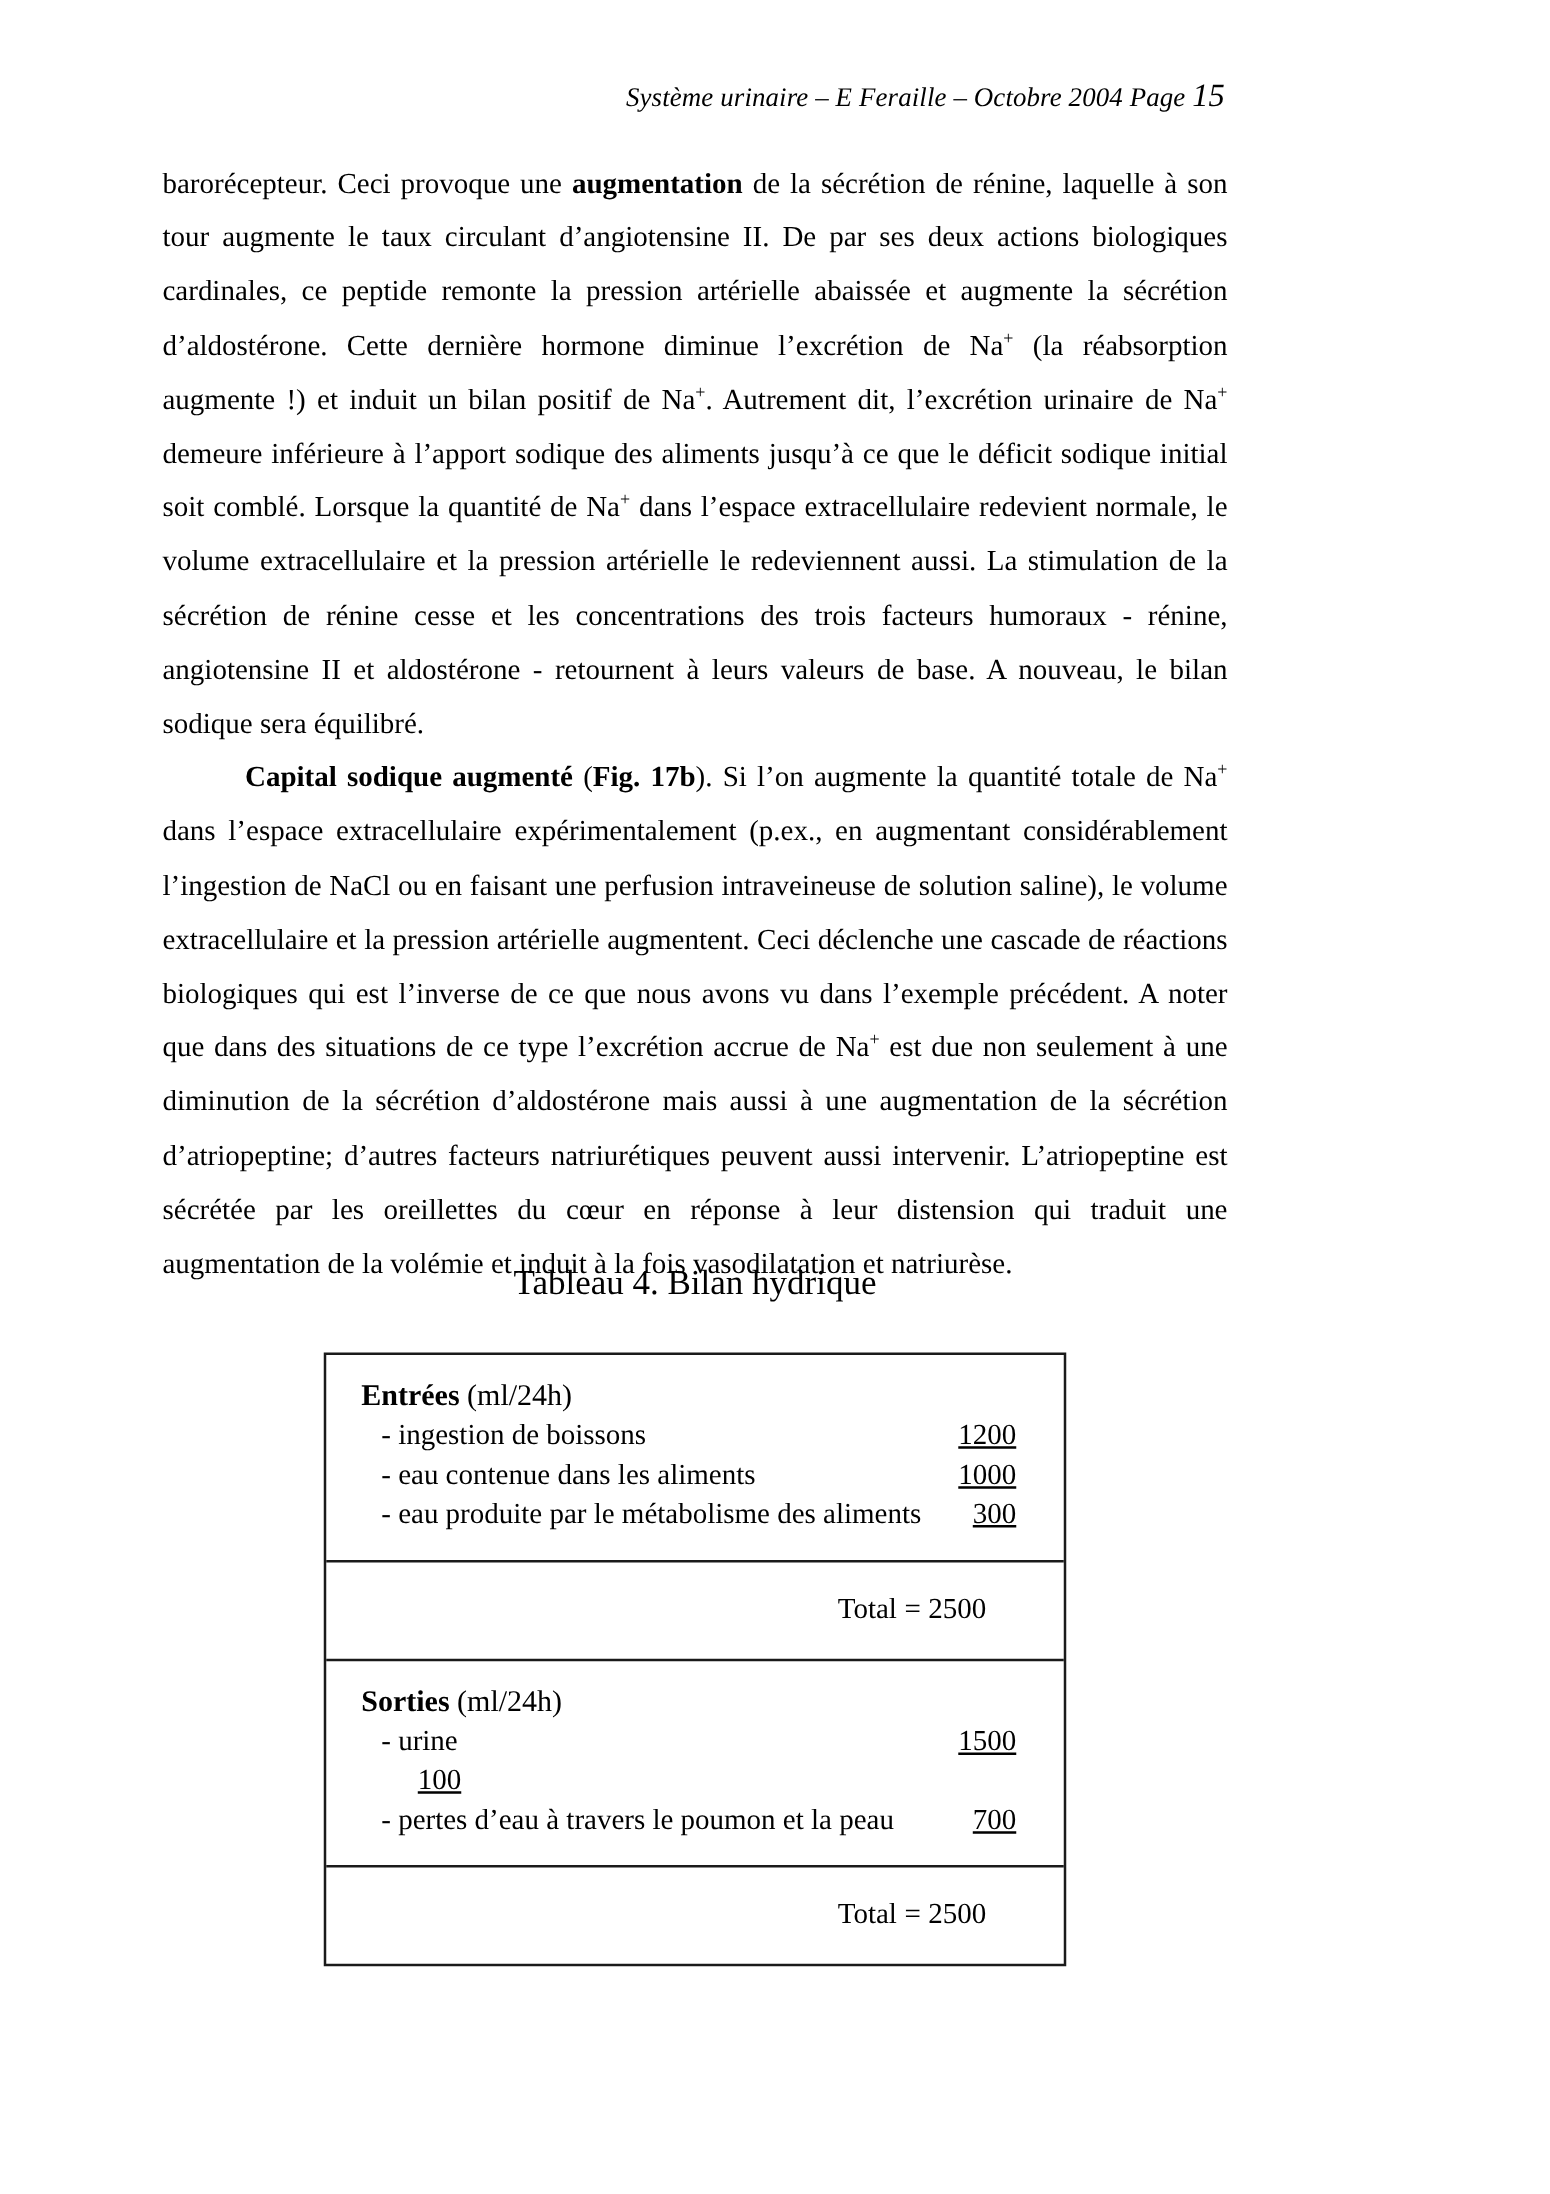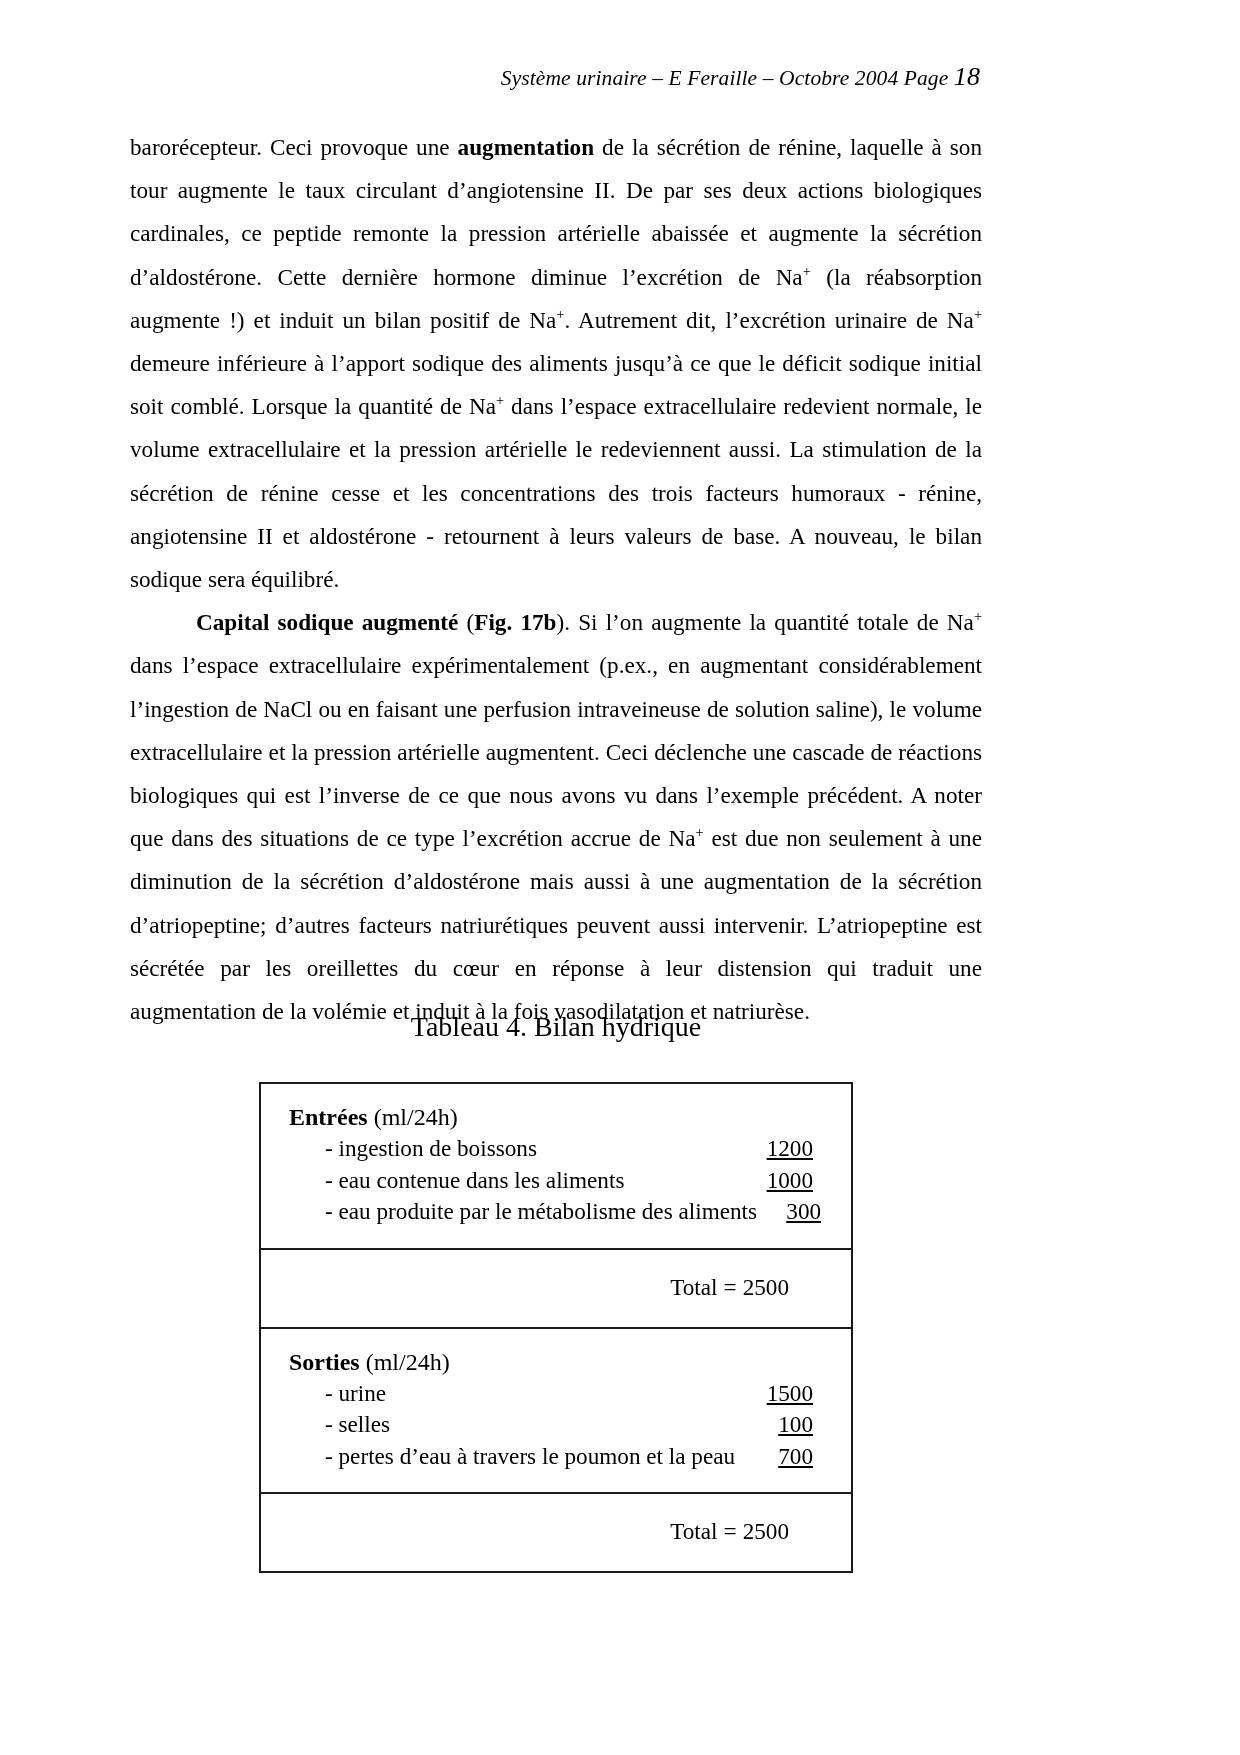--- a/index.html
+++ b/index.html
@@ -113,21 +113,21 @@
     white-space: nowrap;
   }
   .sect-head .lbl { font-weight: bold; }
   .sect-head .unit { font-weight: normal; }
 
   .row {
     display: flex;
     align-items: baseline;
     font-size: 23.2px;
     line-height: 31.5px;
-    padding-left: 64px;
+    padding-left: 44px;
     padding-right: 38px;
     white-space: nowrap;
   }
   .row .rlabel {
     flex: 1 1 auto;
   }
   .row .rvalue {
     flex: 0 0 auto;
     text-align: right;
     min-width: 64px;
@@ -141,21 +141,21 @@
     white-space: nowrap;
   }
   .total-line .eq { padding: 0 6px; }
 </style>
 </head>
 <body>
 
 <div class="page">
 
   <div class="header">
-    <span>Système urinaire – E Feraille – Octobre 2004  Page </span><span class="pagenum">18</span>
+    <span>Système urinaire – E Feraille – Octobre 2004  Page </span><span class="pagenum">15</span>
   </div>
 
   <div class="content">
 
     <p class="para"><span>barorécepteur. Ceci provoque une </span><b>augmentation</b><span> de la sécrétion de rénine, laquelle à son tour augmente le taux circulant d’angiotensine II. De par ses deux actions biologiques cardinales, ce peptide remonte la pression artérielle abaissée et augmente la sécrétion d’aldostérone. Cette dernière hormone diminue l’excrétion de Na</span><sup>+</sup><span> (la réabsorption augmente !) et induit un bilan positif de Na</span><sup>+</sup><span>. Autrement dit, l’excrétion urinaire de Na</span><sup>+</sup><span> demeure inférieure à l’apport sodique des aliments jusqu’à ce que le déficit sodique initial soit comblé. Lorsque la quantité de Na</span><sup>+</sup><span> dans l’espace extracellulaire redevient normale, le volume extracellulaire et la pression artérielle le redeviennent aussi. La stimulation de la sécrétion de rénine cesse et les concentrations des trois facteurs humoraux - rénine, angiotensine II et aldostérone - retournent à leurs valeurs de base. A nouveau, le bilan sodique sera équilibré.</span></p>
 
     <p class="para"><span class="indent"></span><b>Capital sodique augmenté</b><span> (</span><b>Fig. 17b</b><span>). Si l’on augmente la quantité totale de Na</span><sup>+</sup><span> dans l’espace extracellulaire expérimentalement (p.ex., en augmentant considérablement l’ingestion de NaCl ou en faisant une perfusion intraveineuse de solution saline), le volume extracellulaire et la pression artérielle augmentent. Ceci déclenche une cascade de réactions biologiques qui est l’inverse de ce que nous avons vu dans l’exemple précédent. A noter que dans des situations de ce type l’excrétion accrue de Na</span><sup>+</sup><span> est due non seulement à une diminution de la sécrétion d’aldostérone mais aussi à une augmentation de la sécrétion d’atriopeptine; d’autres facteurs natriurétiques peuvent aussi intervenir. L’atriopeptine est sécrétée par les oreillettes du cœur en réponse à leur distension qui traduit une augmentation de la volémie et induit à la fois vasodilatation et natriurèse.</span></p>
 
   </div>
 
@@ -185,21 +185,20 @@
     </div>
 
     <div class="tsection sect-items">
       <div class="sect-head"><span class="lbl">Sorties</span><span class="unit"> (ml/24h)</span></div>
 
       <div class="row">
         <span class="rlabel">- urine</span>
         <span class="rvalue">1500</span>
       </div>
       <div class="row">
-        <span class="rlabel">- selles</span>
         <span class="rvalue">100</span>
       </div>
       <div class="row">
         <span class="rlabel">- pertes d’eau à travers le poumon et la peau</span>
         <span class="rvalue">700</span>
       </div>
     </div>
 
     <div class="tsection sect-total">
       <div class="total-line"><span>Total</span><span class="eq">=</span><span>2500</span></div>

